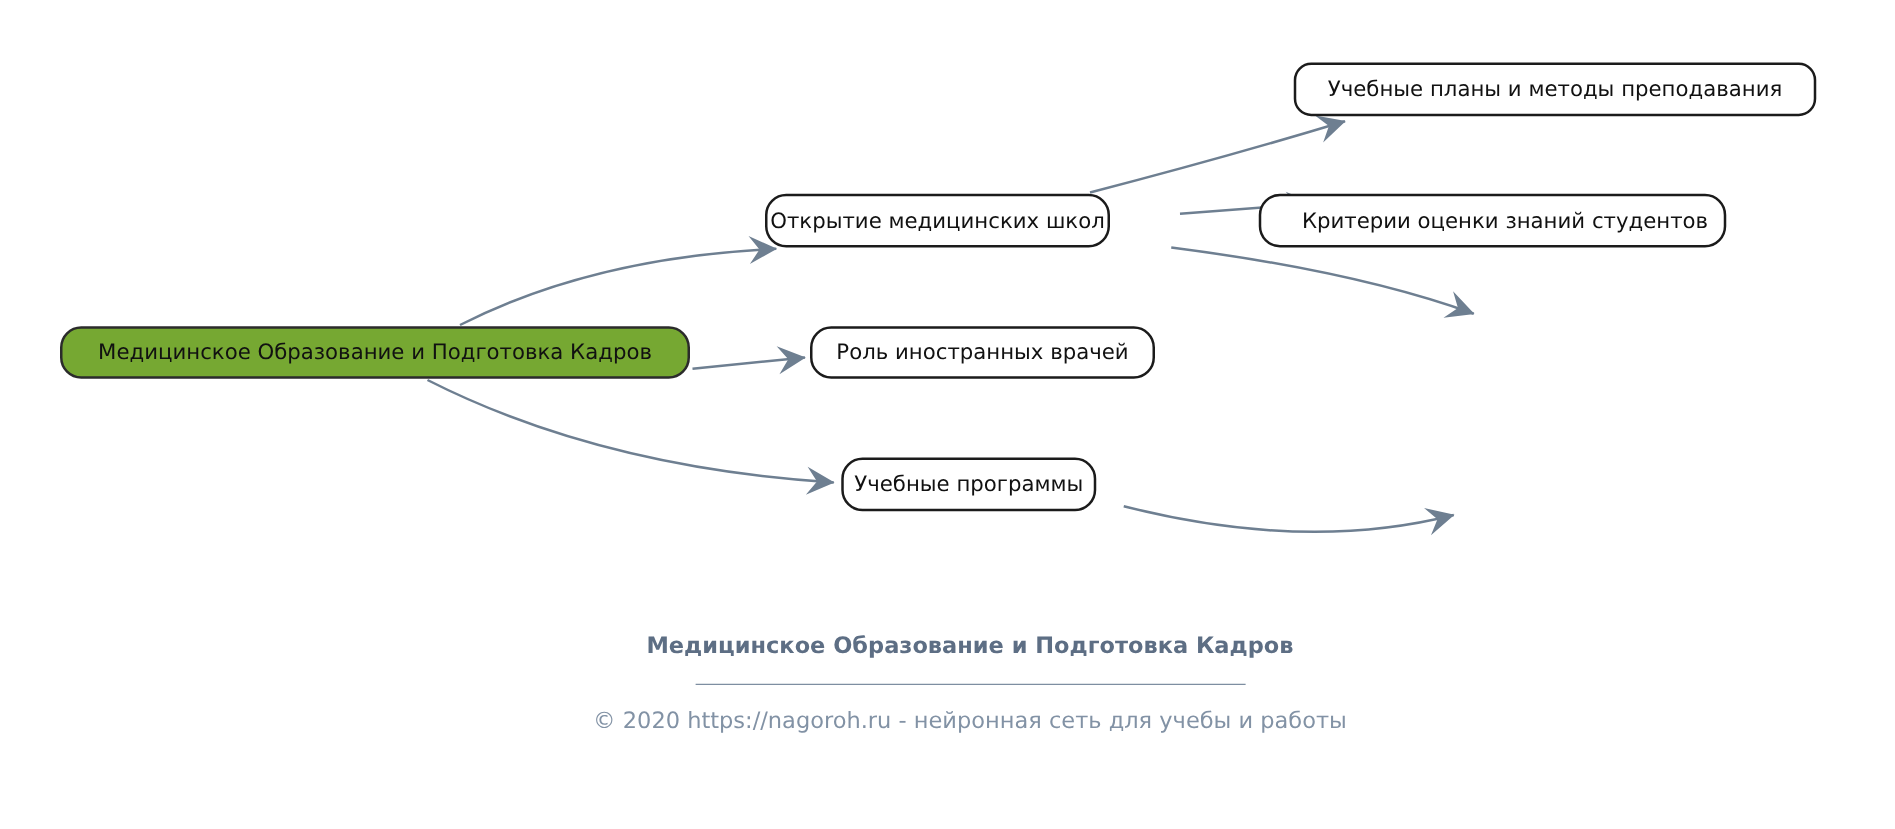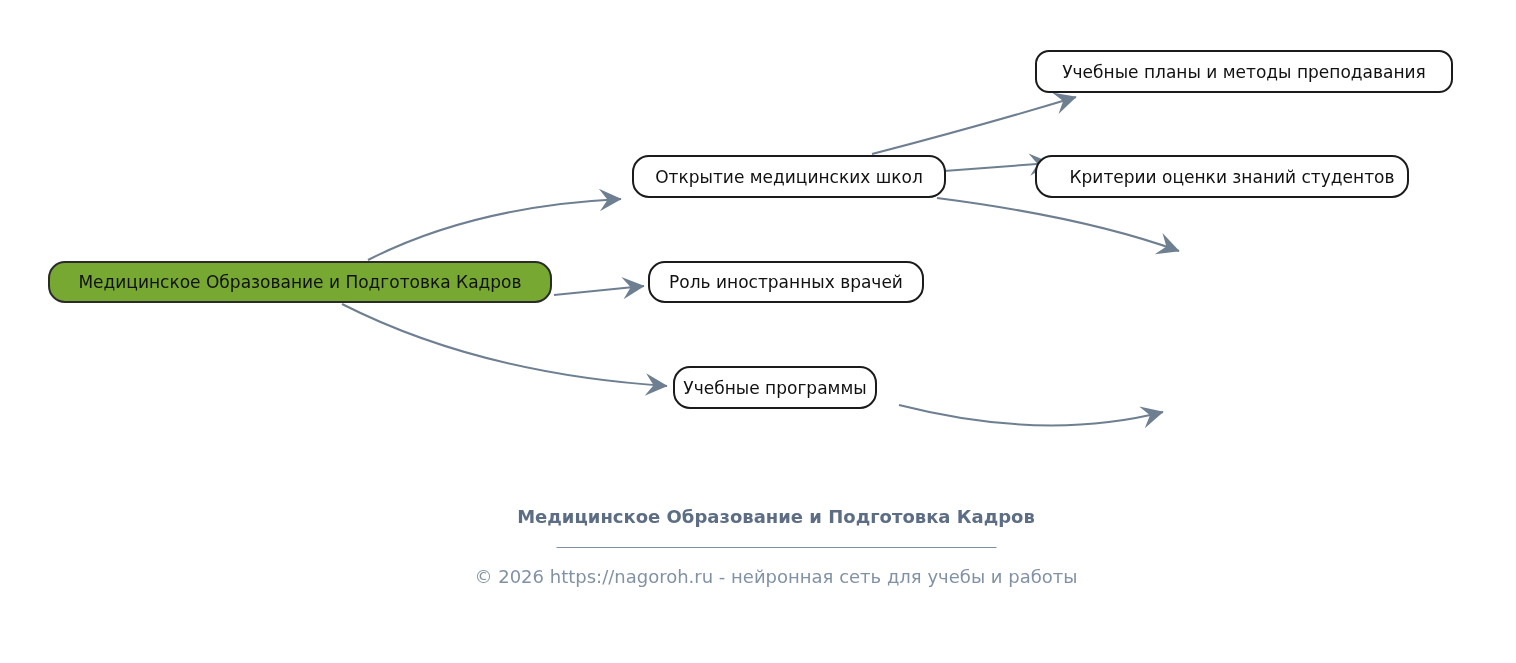--- a/index.html
+++ b/index.html
@@ -74,31 +74,31 @@
     <path class="link" d="M 554 295 L 644 286" marker-end="url(#arrow)"></path>
     <path class="link" d="M 342 304 Q 480 374 667 386" marker-end="url(#arrow)"></path>
     <path class="link" d="M 872 154 Q 980 126 1076 97" marker-end="url(#arrow)"></path>
     <path class="link" d="M 944 171 L 1051 163" marker-end="url(#arrow)"></path>
     <path class="link" d="M 937 198 Q 1085 217 1179 251" marker-end="url(#arrow)"></path>
     <path class="link" d="M 899 405 Q 1045 442 1163 412" marker-end="url(#arrow)"></path>
   </svg>
 
   <div class="node root" style="left:48px;top:261px;width:504px;height:42px;">Медицинское Образование и Подготовка Кадров</div>
 
-  <div class="node" style="left:632px;top:155px;width:314px;height:43px;text-align:center;">Открытие медицинских школ</div>
+  <div class="node" style="left:612px;top:155px;width:276px;height:43px;text-align:center;">Открытие медицинских школ</div>
 
   <div class="node" style="left:648px;top:261px;width:276px;height:42px;">Роль иностранных врачей</div>
 
   <div class="node" style="left:673px;top:366px;width:204px;height:43px;">Учебные программы</div>
 
   <div class="node" style="left:1035px;top:50px;width:418px;height:43px;border-radius:14px;">Учебные планы и методы преподавания</div>
 
-  <div class="node" style="left:1035px;top:155px;width:374px;height:43px;padding-left:20px;">Критерии оценки знаний студентов</div>
+  <div class="node" style="left:1007px;top:155px;width:374px;height:43px;padding-left:20px;">Критерии оценки знаний студентов</div>
 
 
 
   <div class="footer">
     <div class="footer-title">Медицинское Образование и Подготовка Кадров</div>
     <div class="footer-rule"></div>
-    <div class="footer-copyright">© 2026 https://nagoroh.ru - нейронная сеть для учебы и работы</div>
+    <div class="footer-copyright">© 2020 https://nagoroh.ru - нейронная сеть для учебы и работы</div>
   </div>
 
 </div>
 
 </body></html>

